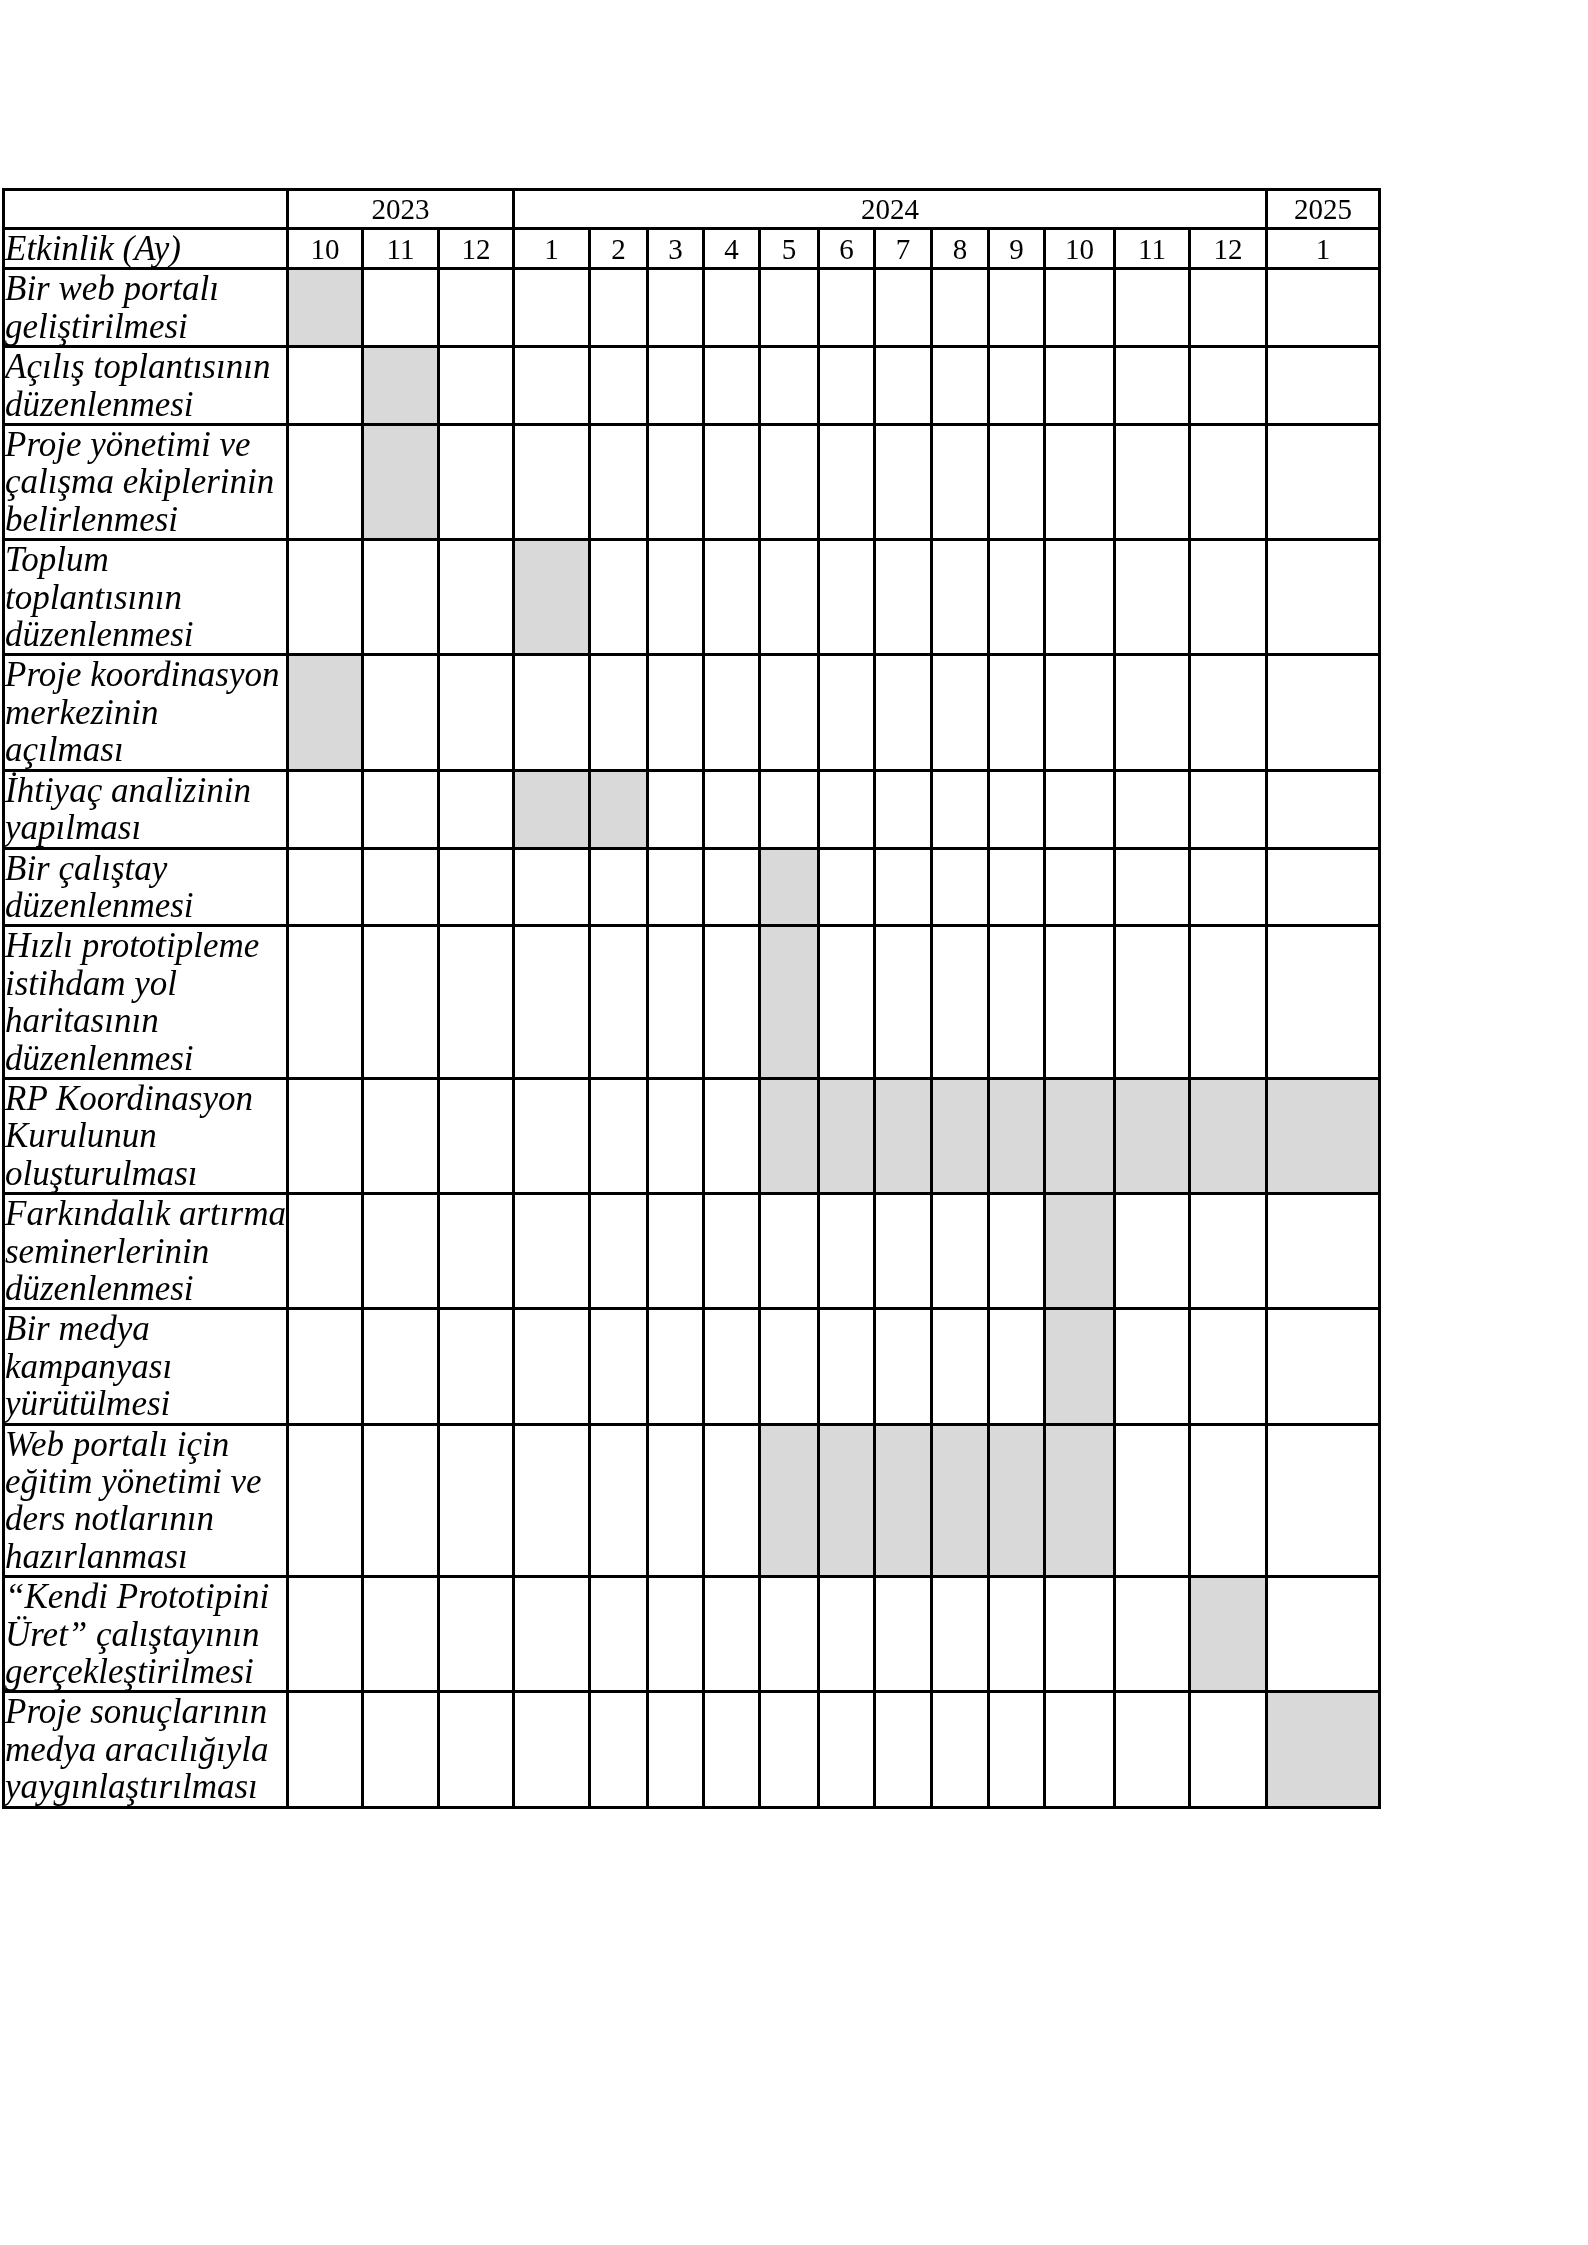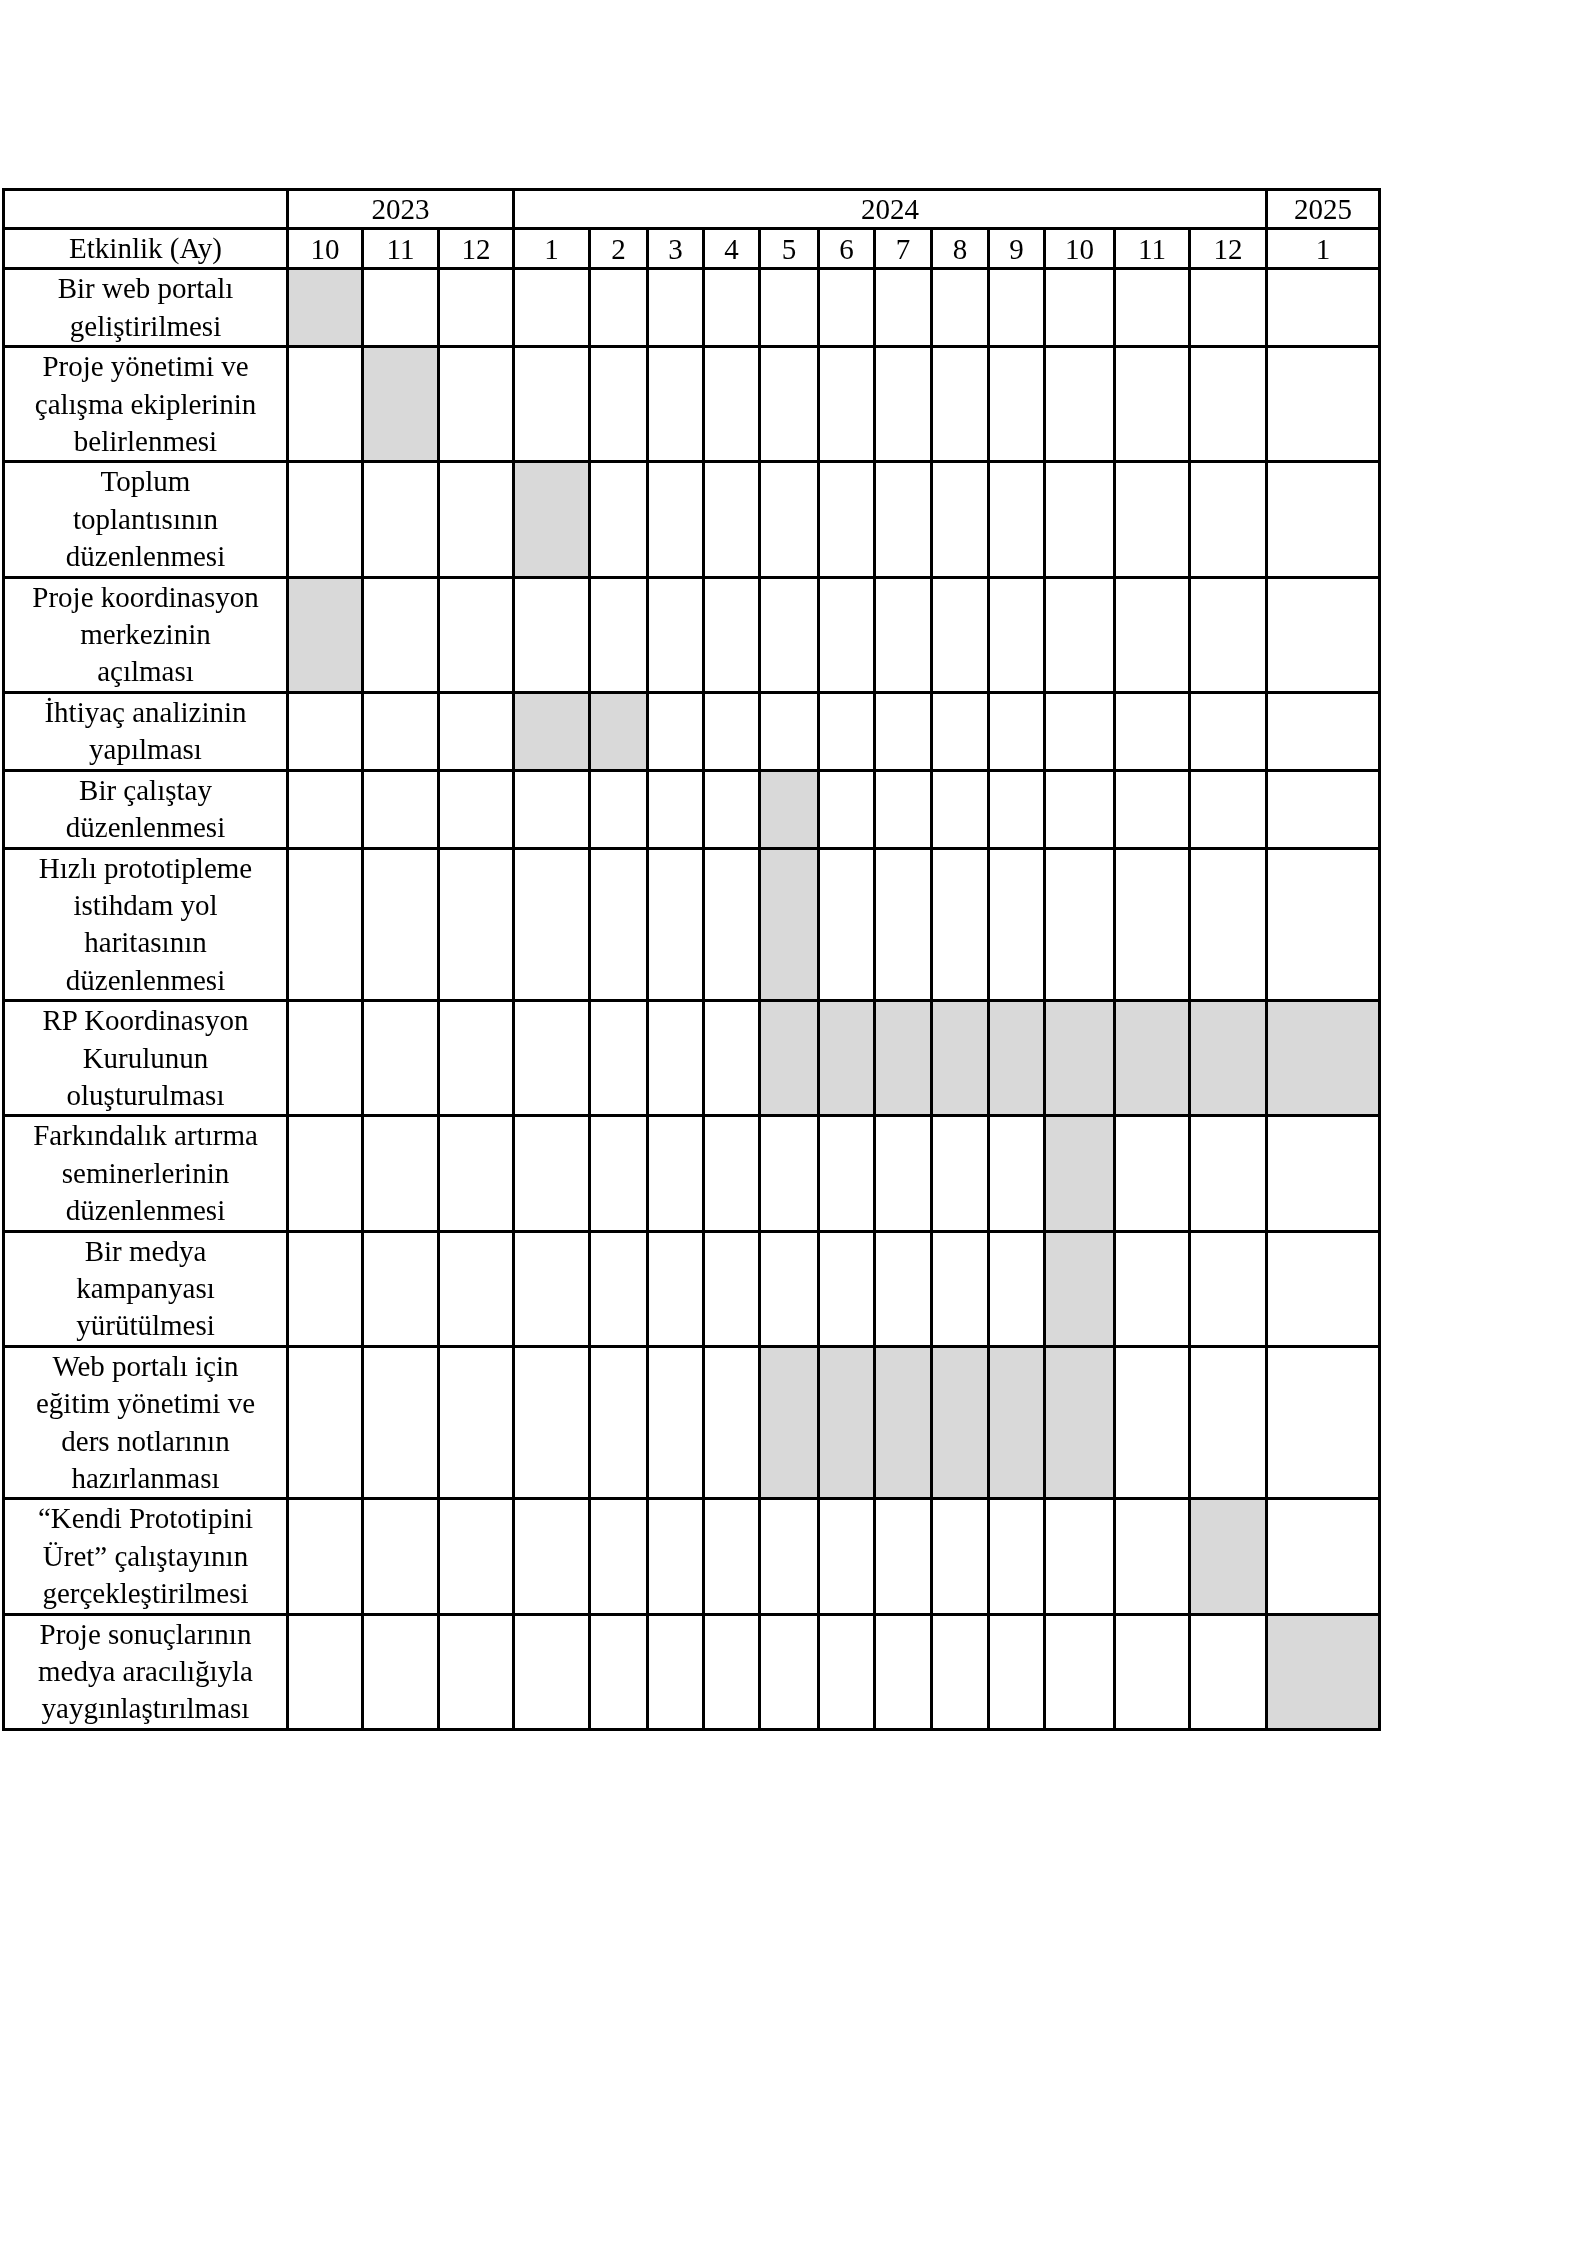--- a/index.html
+++ b/index.html
@@ -17,26 +17,27 @@
     width:1377px;
     border-collapse:collapse;
     table-layout:fixed;
   }
   table.gantt td {
     border:3px solid #000000;
     padding:0;
     overflow:hidden;
   }
   td.label-cell {
-    font-size:29px;
+    font-size:35px;
     line-height:37.4px;
-    text-align:center;
+    text-align:left;
     vertical-align:top;
     padding:0 4px 0 9px;
     white-space:pre-line;
+    font-style:italic;
   }
   td.year-cell, td.month-cell {
     font-size:29px;
     line-height:34px;
     text-align:center;
     vertical-align:middle;
   }
   td.corner-cell { background:#ffffff; }
 </style>
 </head>
@@ -102,20 +103,40 @@
           <td class="gantt-cell"></td>
           <td class="gantt-cell"></td>
           <td class="gantt-cell"></td>
           <td class="gantt-cell"></td>
           <td class="gantt-cell"></td>
           <td class="gantt-cell"></td>
           <td class="gantt-cell"></td>
           <td class="gantt-cell"></td>
           <td class="gantt-cell"></td>
         </tr>
+        <tr style="height: 75px;">
+          <td class="label-cell">Açılış toplantısının
+düzenlenmesi</td>
+          <td class="gantt-cell"></td>
+          <td class="gantt-cell" style="background: rgb(217, 217, 217);"></td>
+          <td class="gantt-cell"></td>
+          <td class="gantt-cell"></td>
+          <td class="gantt-cell"></td>
+          <td class="gantt-cell"></td>
+          <td class="gantt-cell"></td>
+          <td class="gantt-cell"></td>
+          <td class="gantt-cell"></td>
+          <td class="gantt-cell"></td>
+          <td class="gantt-cell"></td>
+          <td class="gantt-cell"></td>
+          <td class="gantt-cell"></td>
+          <td class="gantt-cell"></td>
+          <td class="gantt-cell"></td>
+          <td class="gantt-cell"></td>
+        </tr>
         <tr style="height: 113px;">
           <td class="label-cell">Proje yönetimi ve
 çalışma ekiplerinin
 belirlenmesi</td>
           <td class="gantt-cell"></td>
           <td class="gantt-cell" style="background: rgb(217, 217, 217);"></td>
           <td class="gantt-cell"></td>
           <td class="gantt-cell"></td>
           <td class="gantt-cell"></td>
           <td class="gantt-cell"></td>

